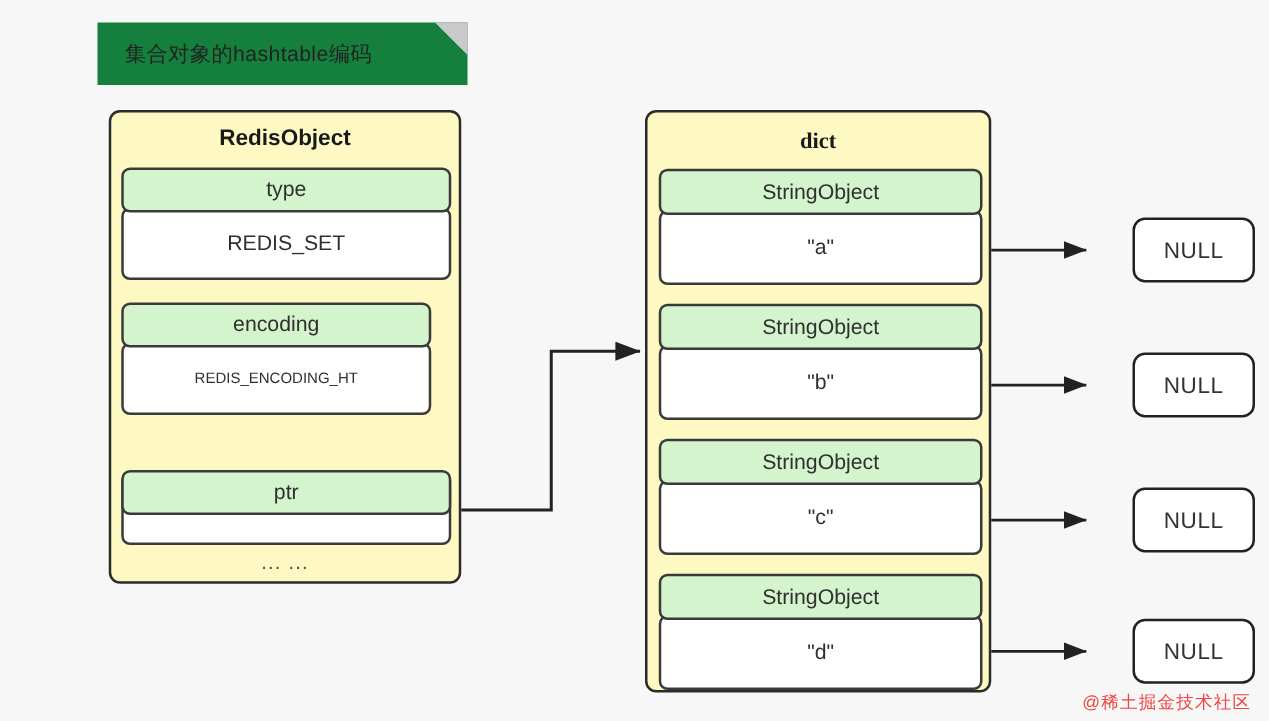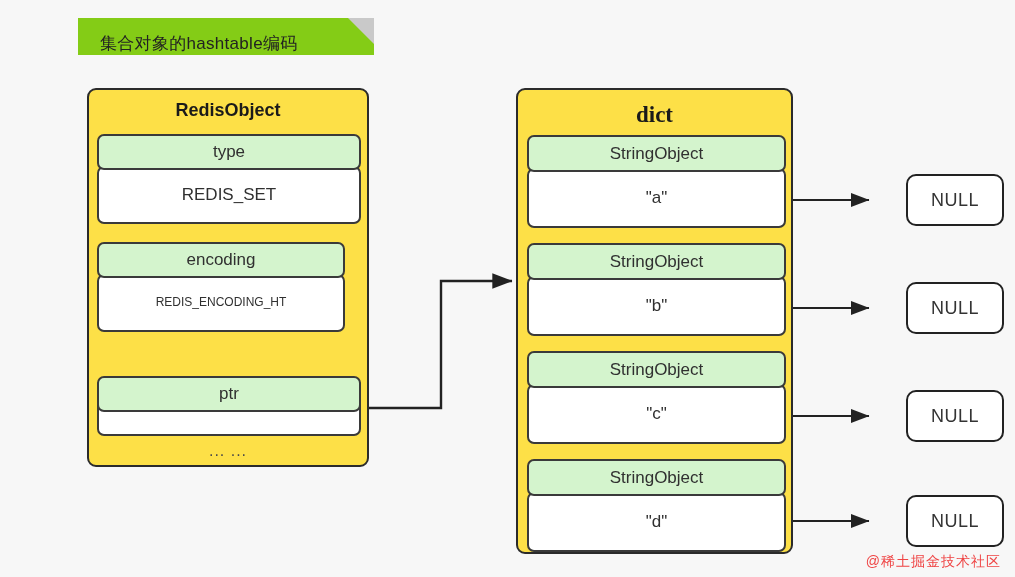--- a/index.html
+++ b/index.html
@@ -21,22 +21,22 @@
     width: 1015px;
     height: 577px;
   }
 
   
   .sticky {
     position: absolute;
     left: 78px;
     top: 18px;
     width: 296px;
-    height: 37px;
-    background: #84cc16;
+    height: 50px;
+    background: #15803d;
     box-sizing: border-box;
   }
   .sticky-label {
     position: absolute;
     left: 22px;
     top: 0;
     right: 36px;
     height: 50px;
     display: flex;
     align-items: center;
@@ -52,21 +52,21 @@
     width: 0;
     height: 0;
     border-top: 26px solid #c9c9c9;
     border-left: 26px solid transparent;
   }
 
   
   .outer-box {
     position: absolute;
     box-sizing: border-box;
-    background: #fde047;
+    background: #fef9c3;
     border: 2.2px solid #2b2b2b;
     border-radius: 9px;
   }
   .box-title {
     position: absolute;
     left: 0;
     right: 0;
     text-align: center;
     font-weight: bold;
     color: #1a1a1a;
@@ -184,21 +184,21 @@
 
     <div class="field" style="left:8px; top:256px; width:264px; height:90px;">
       <div class="field-head" style="height:36px;margin-top:30px;">ptr</div>
       <div class="field-val empty" style="top:32px; height:58px;"></div>
     </div>
 
     <div class="ellipsis-row" style="top:352px;">... ...</div>
   </div>
 
   <div class="outer-box" style="left:516px; top:88px; width:277px; height:466px;">
-    <div class="box-title" style="top:12px; font-size:23px; font-family:'Liberation Serif', serif;">dict</div>
+    <div class="box-title" style="top:12px; font-size:18px; font-family:'Liberation Serif', serif;">dict</div>
 
     <div class="field" style="left:9px; top:45px; width:259px; height:93px;">
       <div class="field-head" style="height:37px;">StringObject</div>
       <div class="field-val" style="top:33px; height:60px;">"a"</div>
     </div>
 
     <div class="field" style="left:9px; top:153px; width:259px; height:93px;">
       <div class="field-head" style="height:37px;">StringObject</div>
       <div class="field-val" style="top:33px; height:60px;">"b"</div>
     </div>

